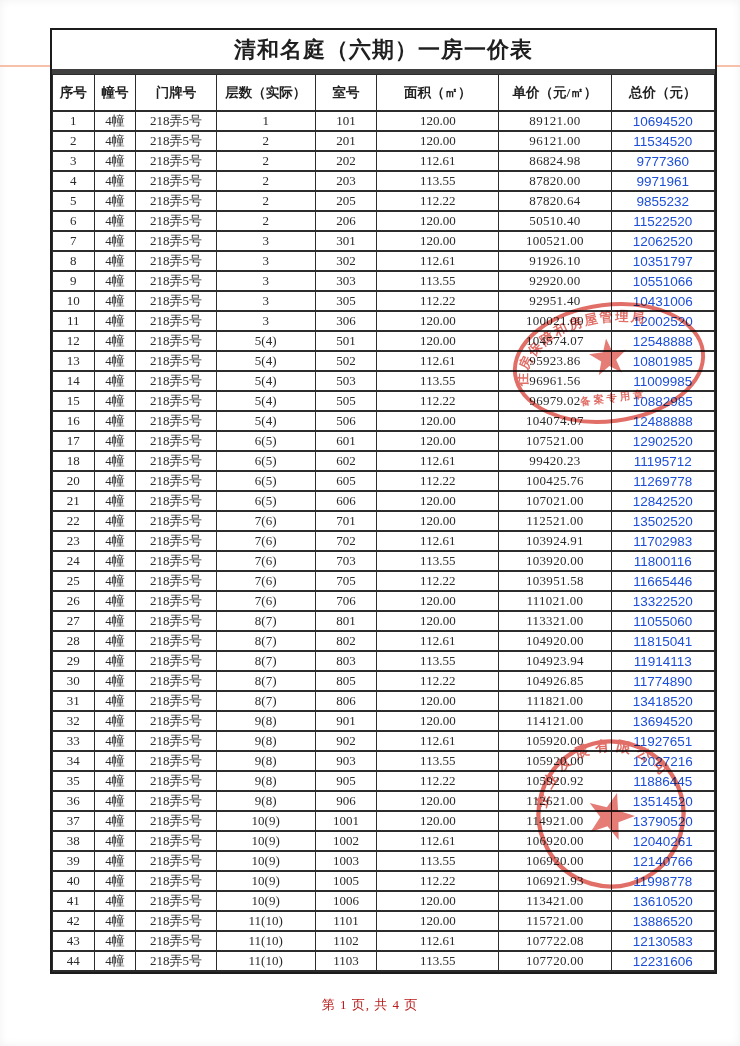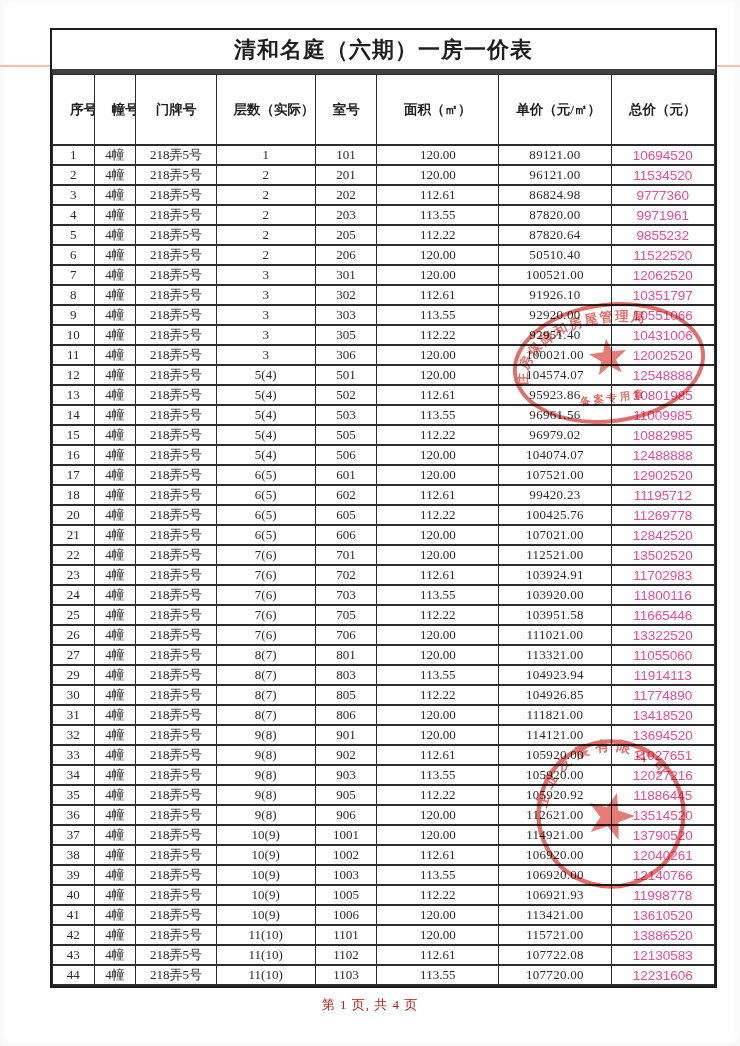--- a/index.html
+++ b/index.html
@@ -15,29 +15,29 @@
     opacity:.75;}
   .table-wrap{position:absolute;left:50px;top:28px;width:663px;
     border:2px solid #1c1c1c;background:#fff;}
   .title-row{height:39px;line-height:39px;text-align:center;
     font-size:22px;font-weight:bold;letter-spacing:1px;
     border-bottom:5px solid #404040;}
   table{width:100%;border-collapse:collapse;table-layout:fixed;}
   th{
     height:35px;font-size:13.5px;font-weight:600;text-align:center;
     vertical-align:middle;border:1px solid #2c2c2c;
-    border-bottom-width:2px;padding:17px;white-space:nowrap;overflow:hidden;
+    border-bottom-width:2px;padding:0;white-space:nowrap;overflow:hidden;
   }
   td{
     height:17.65px;font-size:13px;text-align:center;vertical-align:middle;
     border:1px solid #2c2c2c;border-top-width:2px;border-bottom-width:2px;
     padding:0;white-space:nowrap;overflow:hidden;color:#2a2a2a;
   }
   td.col-total{font-family:"Liberation Sans","DejaVu Sans",sans-serif;
-    font-size:13.5px;color:#ec4899;}
+    font-size:13.5px;color:#1d4ed8;}
   td.col-unit{letter-spacing:.3px;}
   .footer-text{position:absolute;left:0;top:996px;width:740px;
     text-align:center;font-size:13px;color:#b91c1c;letter-spacing:1px;}
   .stamp{position:absolute;mix-blend-mode:multiply;opacity:.78;
     pointer-events:none;filter:blur(.3px);}
   .stamp-1{left:505px;top:297px;width:208px;height:132px;}
   .stamp-2{left:530px;top:733px;width:162px;height:162px;}
   .stamp text{font-family:"DejaVu Sans","Liberation Sans",sans-serif;
     font-weight:bold;}
 </style>
@@ -327,20 +327,30 @@
           <td>27</td>
           <td>4幢</td>
           <td>218弄5号</td>
           <td>8(7)</td>
           <td>801</td>
           <td>120.00</td>
           <td class="col-unit">113321.00</td>
           <td class="col-total">11055060</td>
         </tr>
         <tr>
+          <td>28</td>
+          <td>4幢</td>
+          <td>218弄5号</td>
+          <td>8(7)</td>
+          <td>802</td>
+          <td>112.61</td>
+          <td class="col-unit">104920.00</td>
+          <td class="col-total">11815041</td>
+        </tr>
+        <tr>
           <td>29</td>
           <td>4幢</td>
           <td>218弄5号</td>
           <td>8(7)</td>
           <td>803</td>
           <td>113.55</td>
           <td class="col-unit">104923.94</td>
           <td class="col-total">11914113</td>
         </tr>
         <tr>

